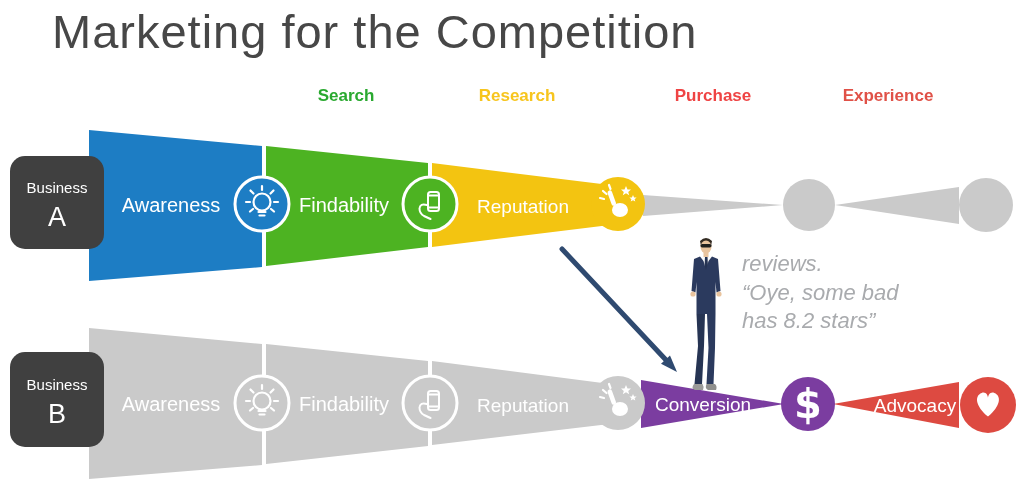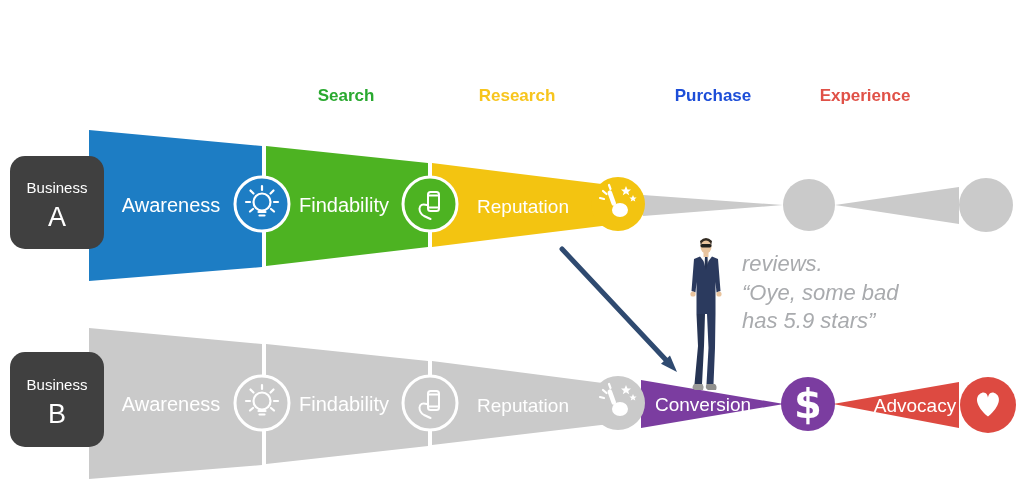--- a/index.html
+++ b/index.html
@@ -3,40 +3,41 @@
 <meta charset="utf-8">
 <title>Slide</title>
 <style>
   html,body{margin:0;padding:0;background:#ffffff;}
   .canvas{position:relative;width:1024px;height:491px;background:#ffffff;overflow:hidden;
           font-family:"Liberation Sans",sans-serif;}
   .title{position:absolute;left:52px;top:4px;font-size:47px;font-weight:400;color:#474747;
          letter-spacing:1px;white-space:nowrap;}
   .stage-label{position:absolute;top:86px;width:140px;text-align:center;font-size:17px;font-weight:700;}
   .stage-0{color:#2e7fcc;} .stage-1{color:#2aa930;} .stage-2{color:#f7c51e;}
-  .stage-3{color:#1d4ed8;} .stage-4{color:#e05147;}
+  .stage-3{color:#ef4444;} .stage-4{color:#e05147;}
   .diagram-svg{position:absolute;left:0;top:0;width:1024px;height:491px;}
   .seg-label{fill:#ffffff;font-size:20px;font-family:"Liberation Sans",sans-serif;}
   .seg-label-sm{fill:#ffffff;font-size:19px;font-family:"Liberation Sans",sans-serif;}
   .badge-top{fill:#ffffff;font-size:15px;font-family:"Liberation Sans",sans-serif;}
   .badge-letter{fill:#ffffff;font-size:27px;font-family:"Liberation Sans",sans-serif;}
   .dollar{fill:#ffffff;font-size:40px;font-weight:700;font-family:"DejaVu Sans",sans-serif;}
   .quote{position:absolute;left:742px;top:250px;font-size:22px;font-style:italic;
          color:#a9abae;line-height:1.3;}
 </style>
 </head>
 <body>
 
 <div class="canvas">
 
+  <div class="title">Marketing for the Competition</div>
 
   <div class="stage-label stage-2" style="left:447px">Research</div>
   <div class="stage-label stage-1" style="left:276px">Search</div>
   <div class="stage-label stage-3" style="left:643px">Purchase</div>
-  <div class="stage-label stage-4" style="left:795px">Experience</div>
+  <div class="stage-label stage-4" style="left:818px">Experience</div>
 
   <svg class="diagram-svg" viewBox="0 0 1024 491">
     <defs>
       <g id="ic-bulb" fill="none" stroke="#ffffff" stroke-width="2.2" stroke-linecap="round">
         <circle cx="0" cy="-2" r="8.5"></circle>
         <line x1="-3.5" y1="8" x2="3.5" y2="8"></line>
         <line x1="-2.5" y1="11.5" x2="2.5" y2="11.5"></line>
         <line x1="0" y1="-14" x2="0" y2="-18"></line>
         <line x1="8.5" y1="-10.5" x2="11.5" y2="-13.5"></line>
         <line x1="-8.5" y1="-10.5" x2="-11.5" y2="-13.5"></line>
@@ -143,16 +144,16 @@
       <path d="M16.5,80 L25,80 L24,112 L22,150 L14.5,150 L18,112 Z" fill="#263453"></path>
       <path d="M27,80 L35.5,80 L35,114 L33.5,150 L26.5,150 L28.5,114 Z" fill="#2b3a5e"></path>
       <path d="M14,150 q-3.5,4.5 1,6 l8,0 q1.5,-3 -0.5,-6 z" fill="#9b9b99"></path>
       <path d="M26.5,150 q-2,4.5 1.5,6 l8,0 q1.5,-3.5 -1,-6 z" fill="#8f8f8d"></path>
     </g>
   </svg>
 
   <div class="quote">
     <div>reviews.</div>
     <div>“Oye, some bad</div>
-    <div>has 5.9 stars”</div>
+    <div>has 8.2 stars”</div>
   </div>
 
 </div>
 
 </body></html>

